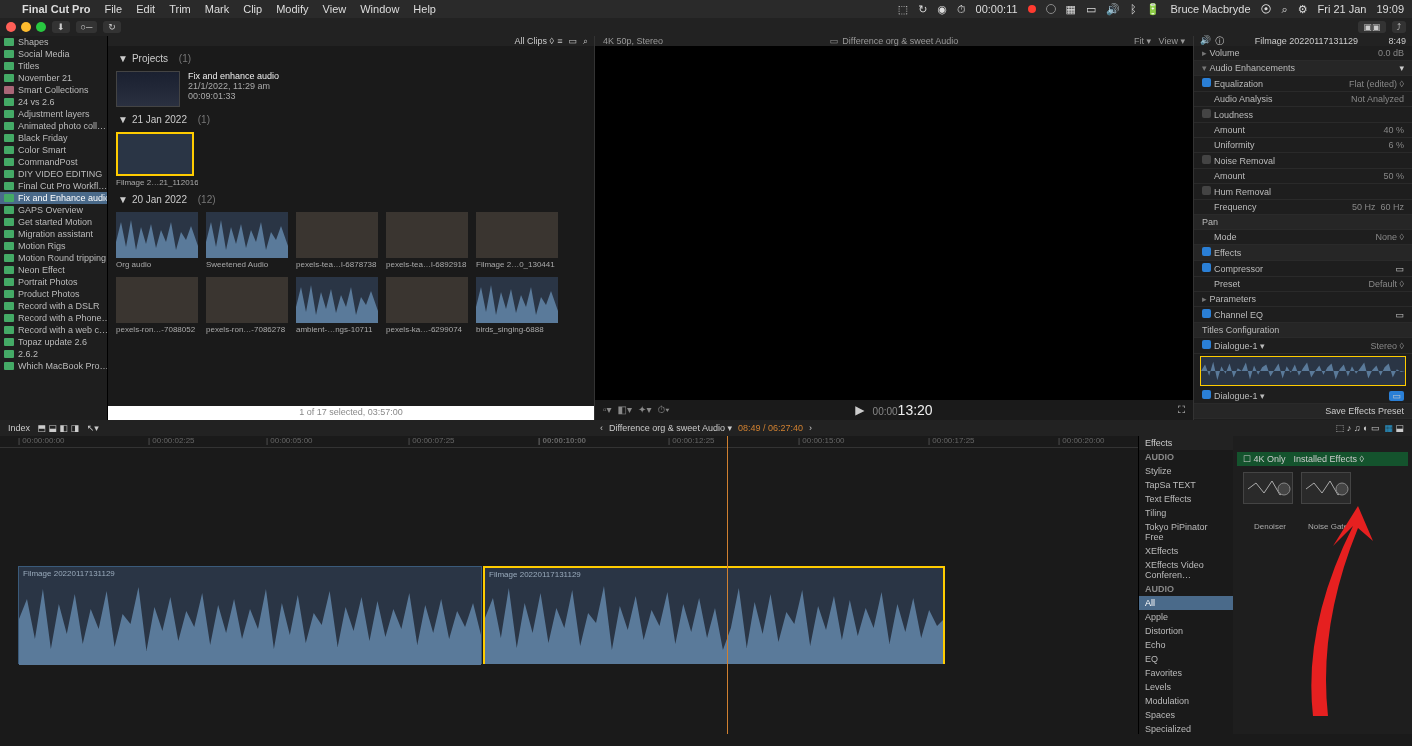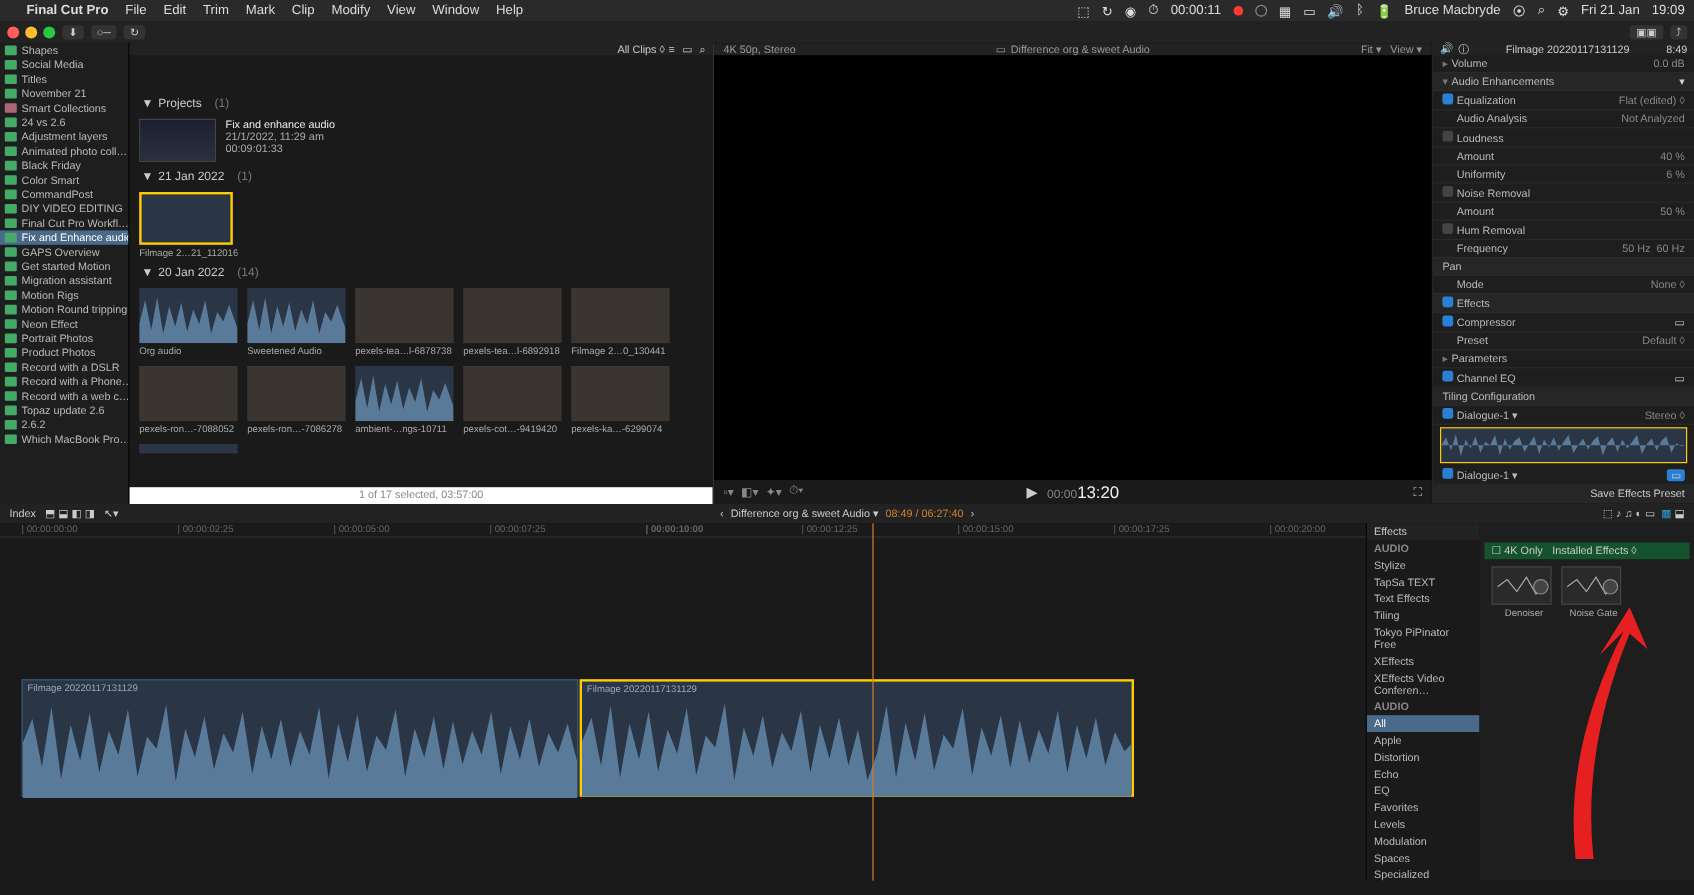--- a/index.html
+++ b/index.html
@@ -27,21 +27,21 @@
 .upper { display: flex; height: 384px; }
 
 
 .library { width: 108px; background: #1e1e1e; overflow: hidden; border-right: 1px solid #000; }
 .lib-item { display: flex; align-items: center; gap: 4px; padding: 1px 4px; font-size: 9px; color: #bbb; white-space: nowrap; overflow: hidden; }
 .lib-item.sel { background: #4a6a8a; color: #fff; }
 .lib-icon { width: 10px; height: 8px; background: #4a6; border-radius: 1px; flex-shrink: 0; }
 .lib-icon.star { background: #a67; }
 
 
-.browser { width: 486px; background: #1a1a1a; display: flex; flex-direction: column; gap: 28px; }
+.browser { width: 486px; background: #1a1a1a; display: flex; flex-direction: column; }
 .browser-head { height: 10px; background: #222; display: flex; align-items: center; justify-content: flex-end; padding: 0 6px; gap: 6px; font-size: 9px; position: relative; }
 .browser-head .allclips { position: absolute; right: 40px; }
 .browser-body { flex: 1; overflow: hidden; padding: 4px; }
 .section-head { font-size: 10px; color: #ccc; padding: 3px 6px; display: flex; align-items: center; gap: 4px; }
 .section-head .count { color: #777; }
 .proj-row { display: flex; gap: 8px; padding: 4px; }
 .proj-thumb { width: 64px; height: 36px; background: #2a3545; border: 1px solid #444; }
 .proj-meta { font-size: 9px; color: #aaa; }
 .proj-meta .name { color: #eee; }
 .event-thumb { width: 78px; height: 44px; background: #2a3545; border: 1px solid #444; position: relative; }
@@ -102,21 +102,21 @@
 .effects { width: 274px; background: #1e1e1e; display: flex; border-left: 1px solid #000; }
 .fx-cats { width: 94px; background: #1a1a1a; overflow: hidden; }
 .fx-head { height: 14px; background: #222; padding: 2px 6px; font-size: 9px; }
 .fx-cat-head { font-size: 9px; color: #888; padding: 2px 6px; font-weight: 600; }
 .fx-cat { font-size: 9px; color: #bbb; padding: 2px 6px; }
 .fx-cat.sel { background: #4a6a8a; color: #fff; }
 .fx-grid { flex: 1; background: #1e1e1e; padding: 4px; position: relative; }
 .fx-opts { height: 14px; background: #14532d; display: flex; justify-content: flex-start; gap: 8px; padding: 2px 6px; font-size: 9px; margin-top: 12px; }
 .fx-item { display: inline-block; width: 54px; margin: 2px; text-align: center; vertical-align: top; }
 .fx-thumb { width: 50px; height: 32px; background: #2a2a2a; border: 1px solid #444; position: relative; }
-.fx-name { font-size: 8px; color: #aaa; margin-top: 2px; }
+.fx-name { font-size: 8px; color: #aaa; margin-top: 18px; }
 
 .red-arrow { position: absolute; pointer-events: none; }
 
 svg.wave path { stroke: none; }
 </style>
 </head>
 <body>
 
 <div class="menubar">
   <div class="menubar-left">
@@ -304,21 +304,21 @@
           <div>00:09:01:33</div>
         </div>
       </div>
       <div class="section-head">▼ <span>21 Jan 2022</span>&nbsp;<span class="count">(1)</span></div>
       <div style="padding:4px">
           <div class="clip">
         <div class="event-thumb sel"></div>
         <div class="clip-name">Filmage 2…21_112016</div>
       </div>
         </div>
-      <div class="section-head">▼ <span>20 Jan 2022</span>&nbsp;<span class="count">(14)</span></div>
+      <div class="section-head">▼ <span>20 Jan 2022</span>&nbsp;<span class="count">(12)</span></div>
       <div class="clip-grid" id="clip-grid">
           <div class="clip">
             <div class="clip-thumb audio">
               <svg class="wave-mini wave" width="100%" height="100%" viewBox="0 0 82 46" preserveAspectRatio="none">
                 <path fill="#5a7a9a" d="M0,46 L0,30 L5,10 L10,35 L15,8 L20,38 L25,15 L30,32 L35,12 L40,36 L45,18 L50,30 L55,10 L60,38 L65,20 L70,28 L75,14 L82,34 L82,46 Z"></path>
               </svg>
             </div>
             <div class="clip-name">Org audio</div>
           </div>
           <div class="clip">
@@ -349,24 +349,20 @@
             <div class="clip-thumb video"></div>
             <div class="clip-name">pexels-ron…-7086278</div>
           </div>
           <div class="clip">
             <div class="clip-thumb audio">
               <svg class="wave-mini wave" width="100%" height="100%" viewBox="0 0 82 46" preserveAspectRatio="none">
                 <path fill="#5a7a9a" d="M0,46 L0,30 L5,10 L10,35 L15,8 L20,38 L25,15 L30,32 L35,12 L40,36 L45,18 L50,30 L55,10 L60,38 L65,20 L70,28 L75,14 L82,34 L82,46 Z"></path>
               </svg>
             </div>
             <div class="clip-name">ambient-…ngs-10711</div>
-          </div>
-          <div class="clip">
-            <div class="clip-thumb video"></div>
-            <div class="clip-name">pexels-cot…-9419420</div>
           </div>
           <div class="clip">
             <div class="clip-thumb video"></div>
             <div class="clip-name">pexels-ka…-6299074</div>
           </div>
           <div class="clip">
             <div class="clip-thumb audio">
               <svg class="wave-mini wave" width="100%" height="100%" viewBox="0 0 82 46" preserveAspectRatio="none">
                 <path fill="#5a7a9a" d="M0,46 L0,30 L5,10 L10,35 L15,8 L20,38 L25,15 L30,32 L35,12 L40,36 L45,18 L50,30 L55,10 L60,38 L65,20 L70,28 L75,14 L82,34 L82,46 Z"></path>
               </svg>
@@ -473,21 +469,21 @@
         <span class="val">Default ◊</span>
       </div>
     <div class="insp-row">
         <span class="label"><span class="disc">▸</span><span>Parameters</span></span>
       </div>
     <div class="insp-row">
         <span class="label"><span class="cb"></span><span>Channel EQ</span></span>
         <span>▭</span>
       </div>
     <div class="insp-row head">
-        <span class="label">Tiling Configuration</span>
+        <span class="label">Titles Configuration</span>
       </div>
     <div class="insp-row">
         <span class="label"><span class="cb"></span><span>Dialogue-1</span> ▾</span>
         <span class="val">Stereo ◊</span>
       </div>
     <div class="insp-wave sel"><svg class="wave" width="100%" height="100%" viewBox="0 0 100 30" preserveAspectRatio="none">
           <path d="M0,15 L2,8 L4,20 L6,5 L8,25 L10,10 L12,18 L14,7 L16,22 L18,12 L20,15 L22,6 L24,24 L26,9 L28,19 L30,11 L32,8 L34,21 L36,14 L38,7 L40,23 L42,10 L44,17 L46,8 L48,20 L50,12 L52,6 L54,22 L56,15 L58,9 L60,19 L62,11 L64,7 L66,24 L68,13 L70,8 L72,21 L74,10 L76,18 L78,12 L80,6 L82,23 L84,14 L86,9 L88,20 L90,11 L92,7 L94,22 L96,13 L98,16 L100,15" fill="#5a7a9a"></path>
         </svg></div>
     <div class="insp-row">
         <span class="label"><span class="cb"></span><span>Dialogue-1</span> ▾</span>
@@ -523,21 +519,21 @@
     <span style="color:#2a9fd6">▦</span>
     <span>⬓</span>
   </span>
 </div>
 
 <div class="lower">
   <div class="timeline">
     <div class="timeline-ruler" id="ruler">
         <span class="ruler-tick" style="left: 18px;">| 00:00:00:00</span>
         <span class="ruler-tick" style="left: 148px;">| 00:00:02:25</span>
-        <span class="ruler-tick" style="left: 278px;">| 00:00:05:00</span>
+        <span class="ruler-tick" style="left: 266px;">| 00:00:05:00</span>
         <span class="ruler-tick" style="left: 408px;">| 00:00:07:25</span>
         <span class="ruler-tick" style="left: 538px; font-weight: bold;">| 00:00:10:00</span>
         <span class="ruler-tick" style="left: 668px;">| 00:00:12:25</span>
         <span class="ruler-tick" style="left: 798px;">| 00:00:15:00</span>
         <span class="ruler-tick" style="left: 928px;">| 00:00:17:25</span>
         <span class="ruler-tick" style="left: 1058px;">| 00:00:20:00</span>
       </div>
     <div class="playhead"></div>
     <div class="clip-track" style="left:18px;top:130px;width:464px">
       <span class="clip-label">Filmage 20220117131129</span>

